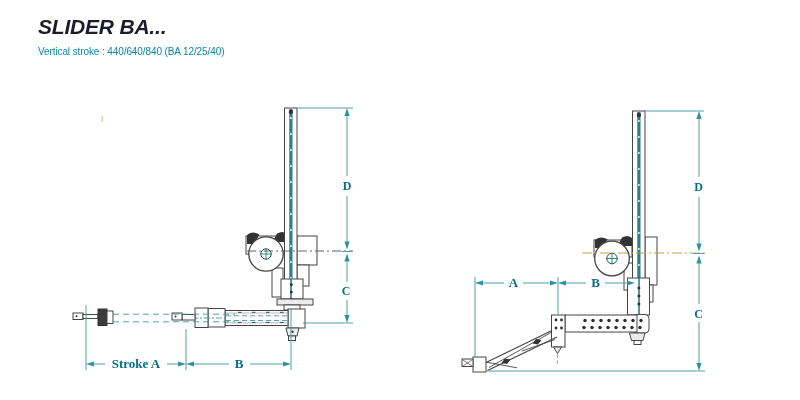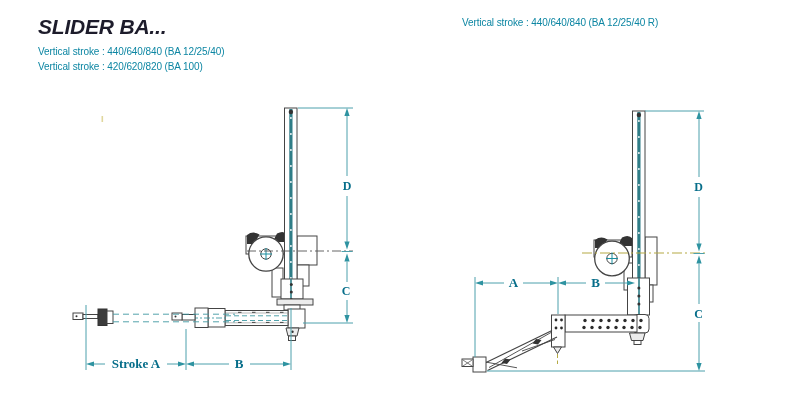--- a/index.html
+++ b/index.html
@@ -30,24 +30,22 @@
   .dim-label{font-family:"Liberation Serif",serif;font-weight:bold;
     font-size:12px;fill:#076e8a;text-anchor:middle;}
   .dim-label.lg{font-size:13px;}
 </style>
 </head>
 <body>
 
 <div class="hdr left">
   <h1 class="title">SLIDER BA...</h1>
   <div class="sub">Vertical stroke : 440/640/840 (BA 12/25/40)</div>
-  <div class="sub">Vertical stroke : 420/620/820 (BA 100)</div>
 </div>
 <div class="hdr right">
-  <div class="sub">Vertical stroke : 440/640/840 (BA 12/25/40 R)</div>
 </div>
 
 <svg width="800" height="400" viewBox="0 0 800 400">
 
   <rect x="101.5" y="116" width="1.6" height="6" fill="#d8cd85" opacity="0.8"></rect>
 
   <g>
 
     <g>
       <rect class="ol" x="297" y="236" width="20" height="29"></rect>

